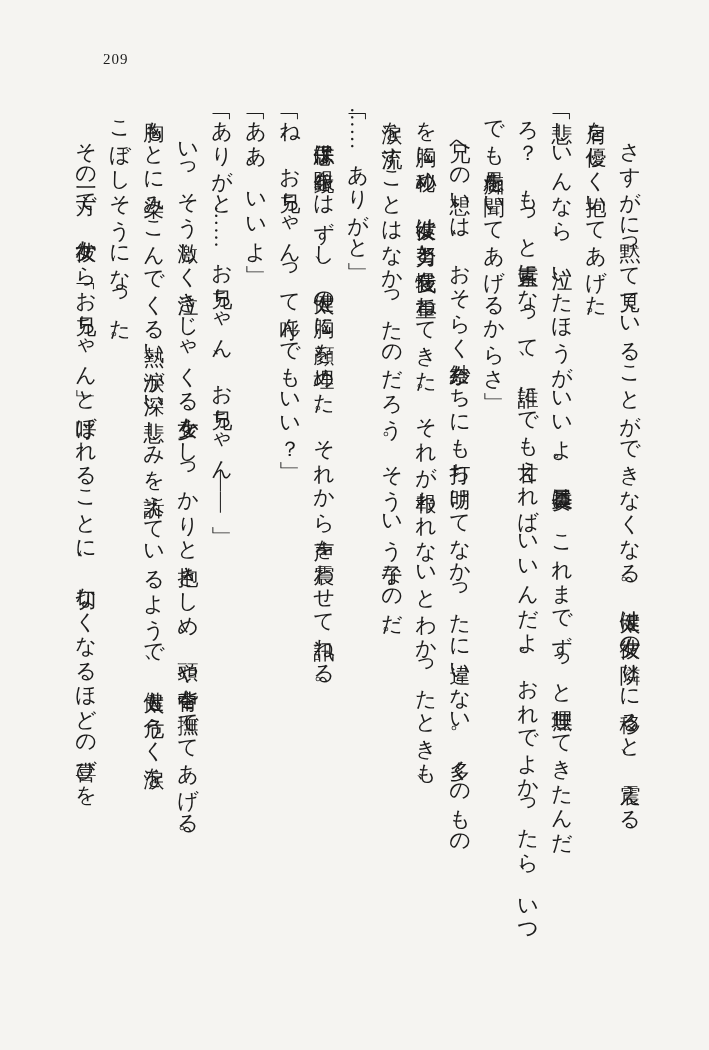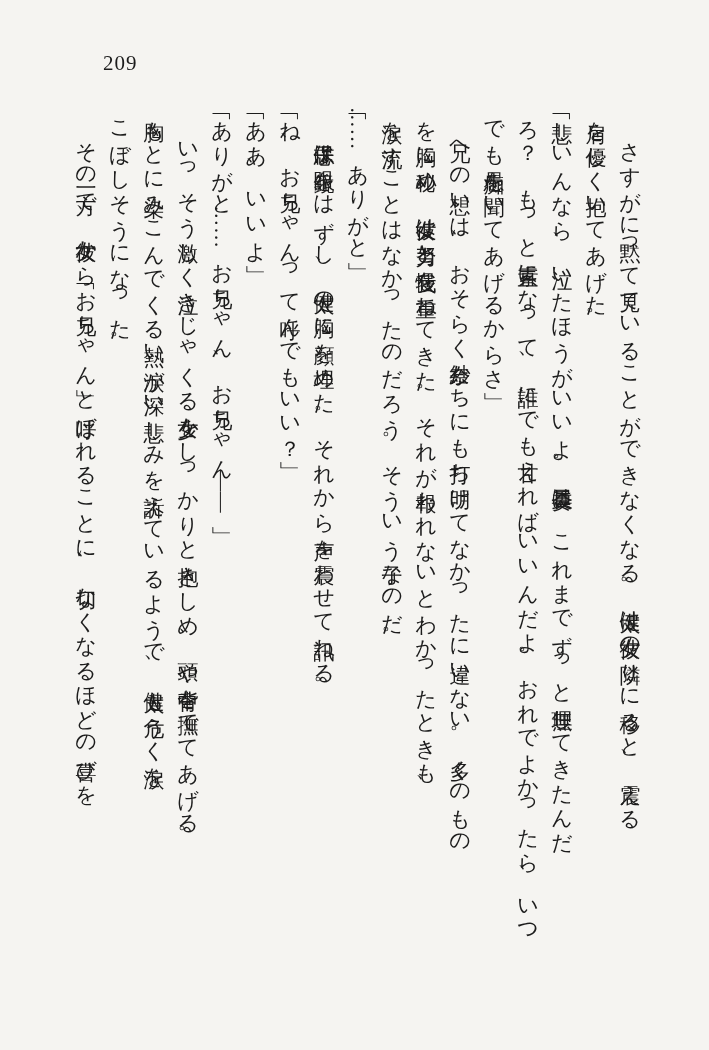--- a/index.html
+++ b/index.html
@@ -16,21 +16,21 @@
   }
   .page {
     position: absolute;
     inset: 0;
     color: #1c1c1c;
   }
   .page-number {
     position: absolute;
     left: 103px;
     top: 51px;
-    font-size: 21px;
+    font-size: 15px;
     letter-spacing: 1px;
     font-family: "Liberation Serif", "DejaVu Serif", serif;
   }
   .text-block {
     position: absolute;
     top: 106px;
     right: 62px;
     height: 850px;
     writing-mode: vertical-rl;
     text-orientation: mixed;

